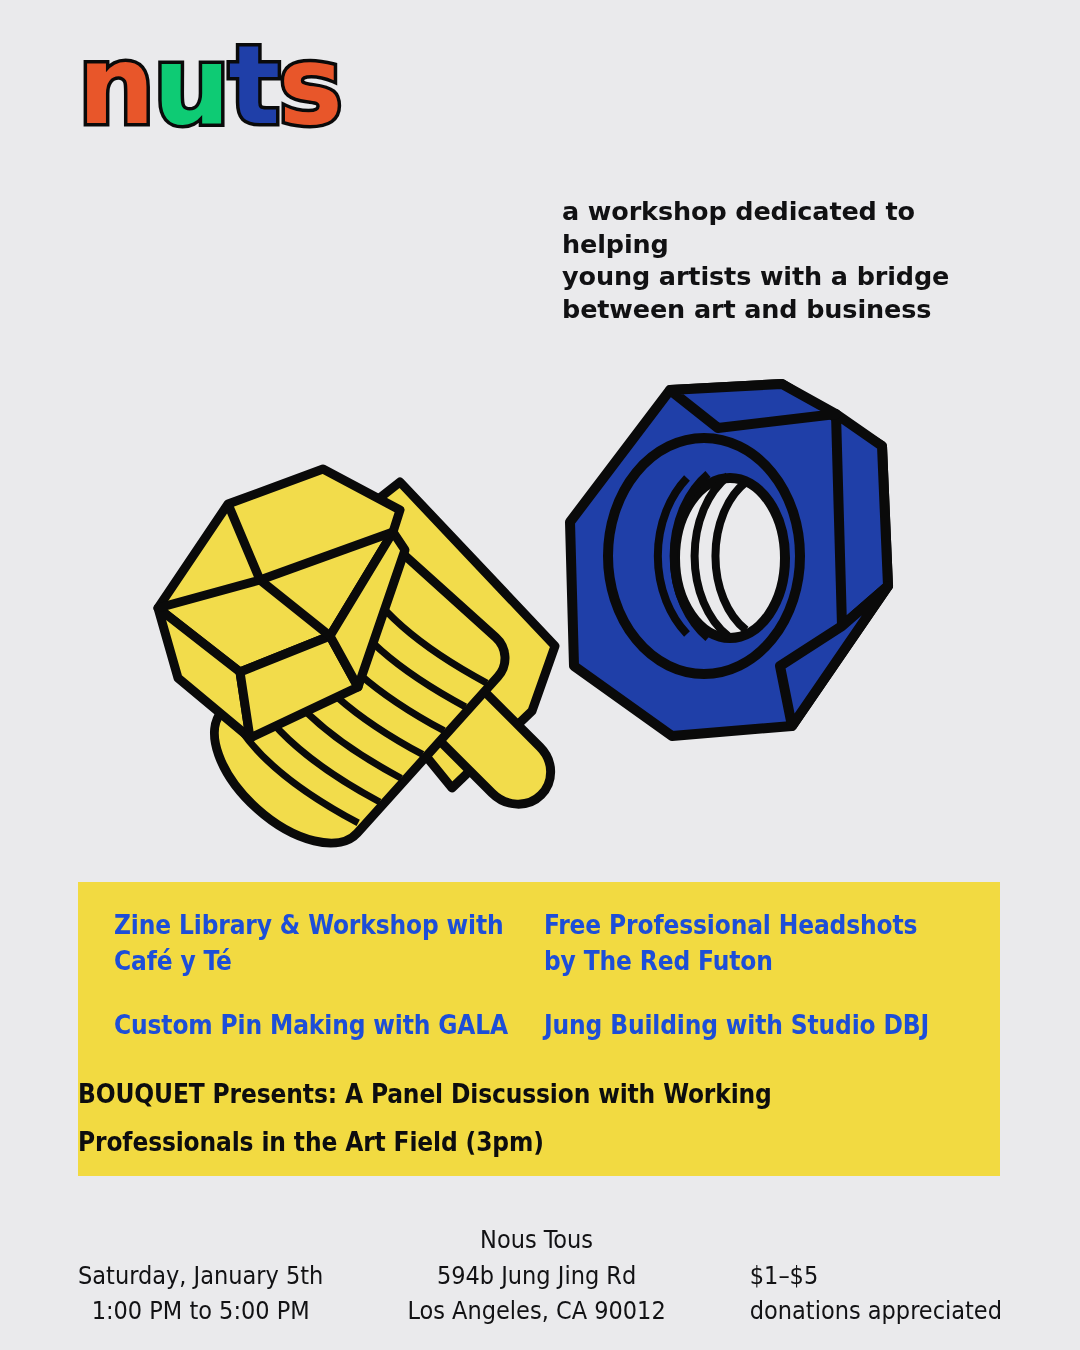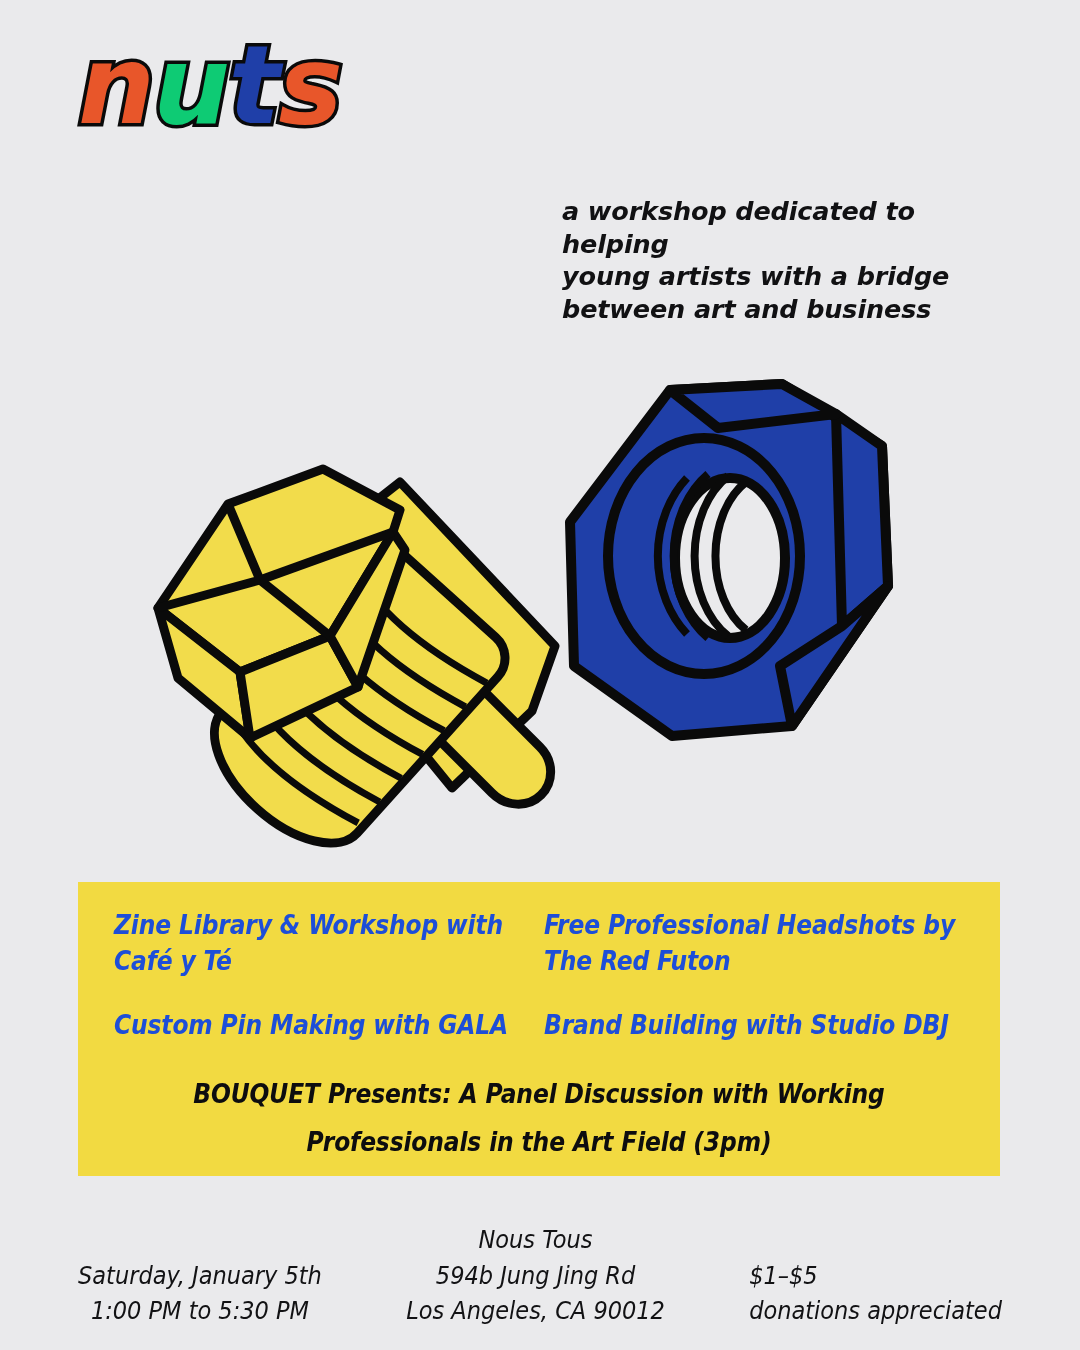--- a/index.html
+++ b/index.html
@@ -13,21 +13,20 @@
     font-family: "Liberation Sans", sans-serif;
     overflow: hidden;
     position: relative;
   }
 
   #poster {
     position: relative;
     width: 903px;
     height: 1350px;
     background: #eaeaec;
-    font-style: italic;
   }
 
   
   .title-block {
     position: absolute;
     left: 78px;
     top: 36px;
     width: 520px;
   }
   .title-line {
@@ -96,21 +95,20 @@
     color: #1d4ed8;
     padding-right: 18px;
     letter-spacing: -0.005em;
   }
   .panel-item.row2 { margin-top: 28px; }
   .panel-feature {
     position: absolute;
     left: 0;
     top: 188px;
     width: 922px;
-    text-align: center;
     font-family: "DejaVu Sans Condensed", "Liberation Sans Narrow", "Liberation Sans", sans-serif;
     font-weight: 700;
     font-size: 26px;
     line-height: 1.85;
     color: #0d0d0f;
     letter-spacing: -0.005em;
   }
   .panel-feature div { display: block; }
 
   
@@ -215,32 +213,32 @@
         </g>
       </g>
     </svg>
   </div>
 
   <div class="panel">
     <div class="panel-grid">
       <div class="panel-item">Zine Library &amp; Workshop with Café y Té</div>
       <div class="panel-item">Free Professional Headshots by The Red Futon</div>
       <div class="panel-item row2">Custom Pin Making with GALA</div>
-      <div class="panel-item row2">Brand Building with Studio DBJ</div>
+      <div class="panel-item row2">Jung Building with Studio DBJ</div>
     </div>
     <div class="panel-feature">
       <div>BOUQUET Presents: A Panel Discussion with Working</div>
       <div>Professionals in the Art Field (3pm)</div>
     </div>
   </div>
 
   <div class="footer">
     <div class="footer-col left">
       <div>Saturday, January 5th</div>
-      <div>1:00 PM to 5:30 PM</div>
+      <div>1:00 PM to 5:00 PM</div>
     </div>
     <div class="footer-col mid">
       <div>Nous Tous</div>
       <div>594b Jung Jing Rd</div>
       <div>Los Angeles, CA 90012</div>
     </div>
     <div class="footer-col right">
       <div>$1–$5</div>
       <div>donations appreciated</div>
     </div>

